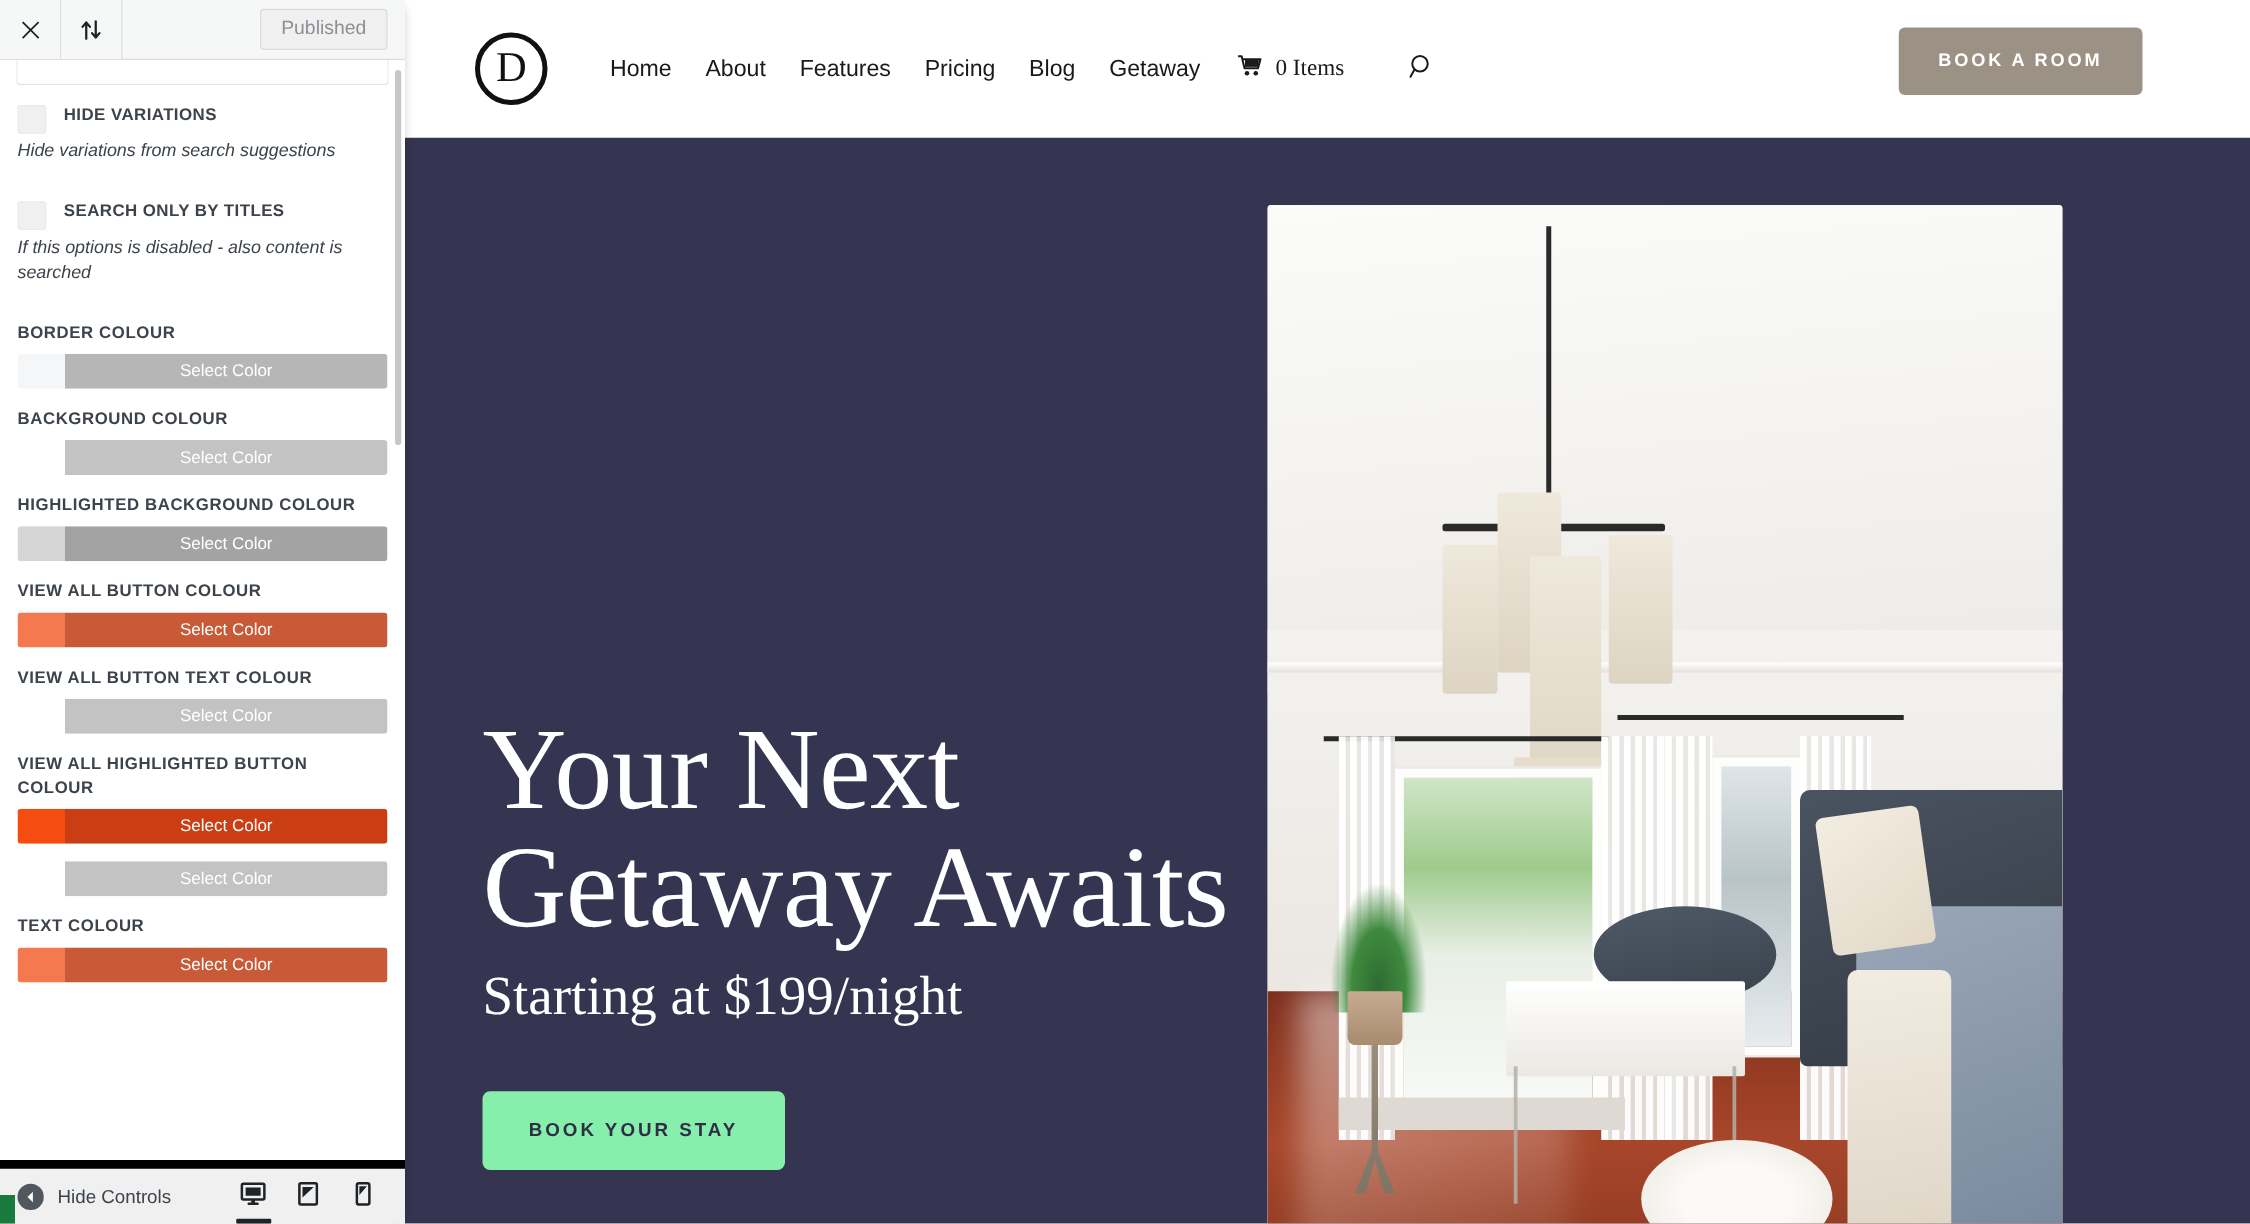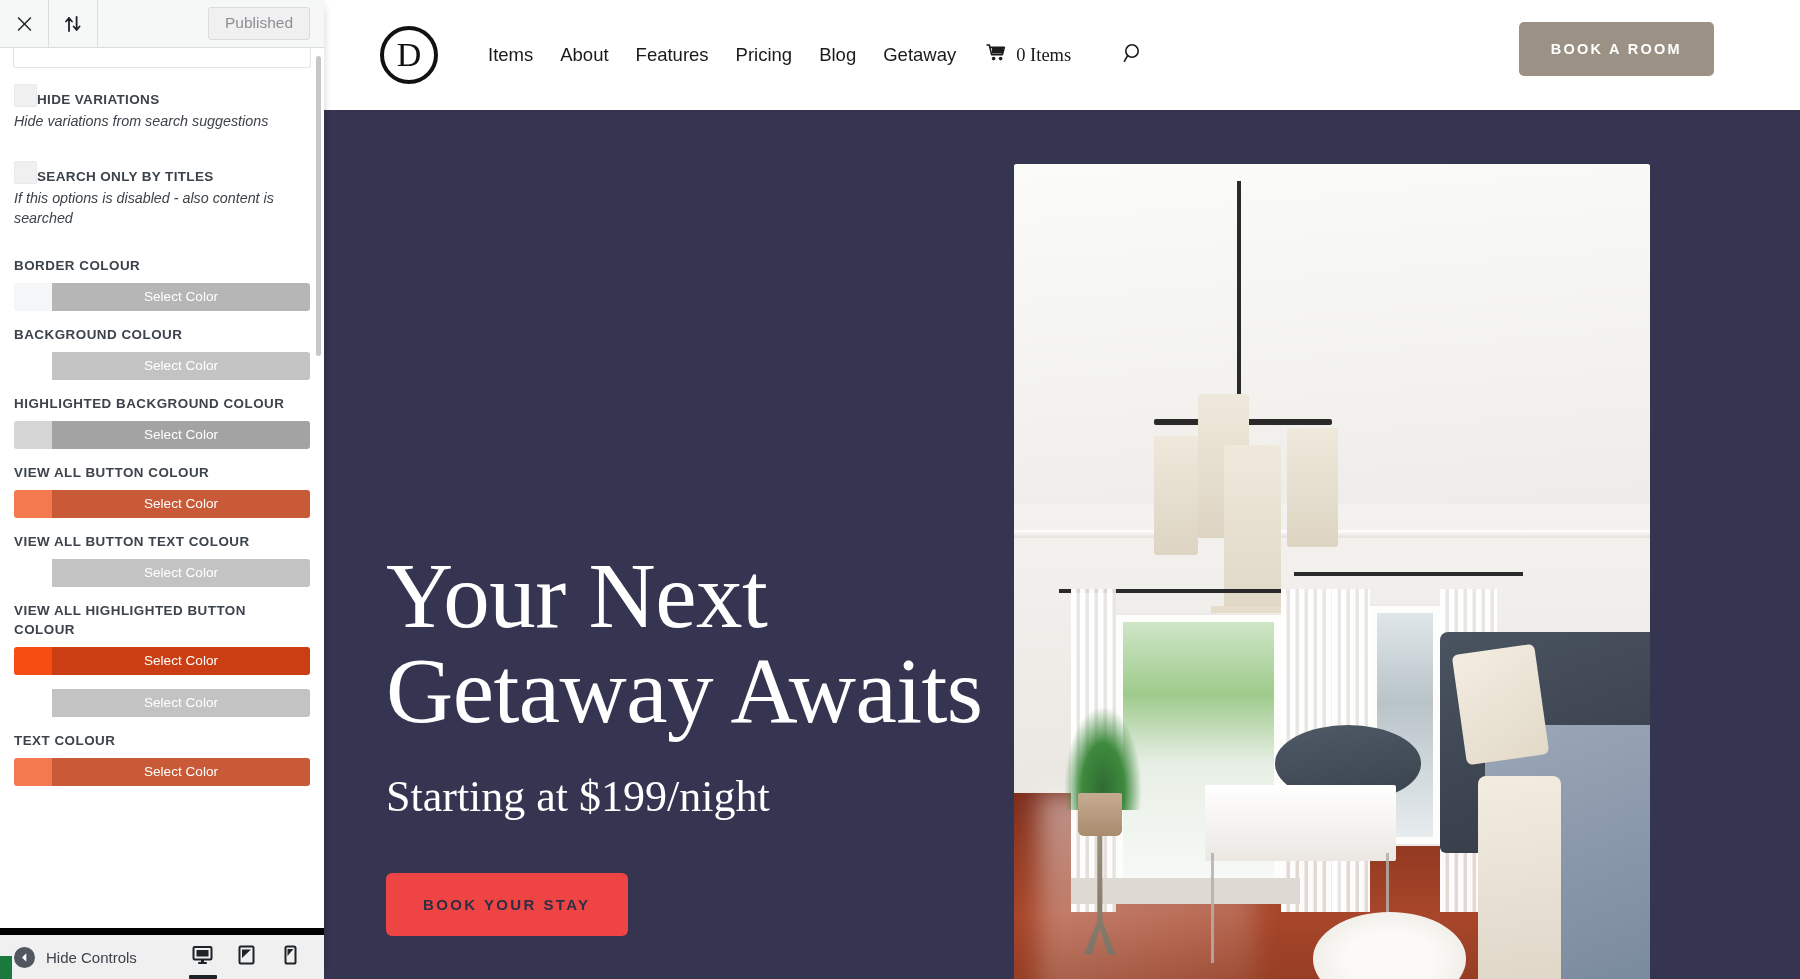--- a/index.html
+++ b/index.html
@@ -63,21 +63,21 @@
   .cz-stub {
     height: 20px;
     margin: 0 -1px;
     border: 1px solid #e2e4e7;
     border-top: none;
     border-radius: 0 0 3px 3px;
     background: #fff;
   }
 
   .cz-checkrow { padding: 16px 0 2px; }
-  .cz-checkline { display: flex; align-items: flex-end; }
+  .cz-checkline { display: flex; align-items: flex-start; gap: 14px; }
   .cz-checkbox {
     width: 23px; height: 23px;
     background: #f0f0f0;
     border: 1px solid #eaeaea;
     border-radius: 2px;
     flex: 0 0 23px;
     cursor: pointer;
   }
   .cz-checklabel {
     font-size: 13.5px;
@@ -238,25 +238,24 @@
     color: #ffffff; font-weight: normal;
     letter-spacing: -0.5px;
     margin-bottom: 14px;
     white-space: pre-line;
   }
   .hero-sub {
     font-family: "Liberation Serif", serif;
     font-size: 44px; line-height: 1.1; color: #ffffff;
     font-weight: normal;
     margin-bottom: 52px;
-    margin-top: 20px;
   }
   .book-stay {
     align-self: flex-start;
-    background: #ef4444; color: #2e2e44;
+    background: #86efac; color: #2e2e44;
     border: none; border-radius: 6px;
     font-size: 15px; font-weight: bold; letter-spacing: 2.4px;
     padding: 23px 37px;
     cursor: pointer;
     font-family: "Liberation Sans", sans-serif;
   }
 
   .hero-photo {
     position: absolute;
     left: 690px; top: 54px;
@@ -549,21 +548,21 @@
     </div>
   </aside>
 
   <main class="preview">
 
     <header class="site-header">
       <div class="logo">
         <span class="logo-letter">D</span>
       </div>
       <nav class="nav">
-        <a href="#">Items</a>
+        <a href="#">Home</a>
         <a href="#">About</a>
         <a href="#">Features</a>
         <a href="#">Pricing</a>
         <a href="#">Blog</a>
         <a href="#">Getaway</a>
         <div class="nav-cart">
           <span>
             <svg width="21" height="18" viewBox="0 0 21 18" aria-hidden="true">
               <path d="M0.5 1 L3.3 1 L5.6 10.6 L16.4 10.6 L18.4 3.4 L4.2 3.4" fill="none" stroke="#1a1a1a" stroke-width="1.6" stroke-linejoin="round"></path>
               <rect x="6" y="4" width="11" height="5.5" fill="#1a1a1a"></rect>

